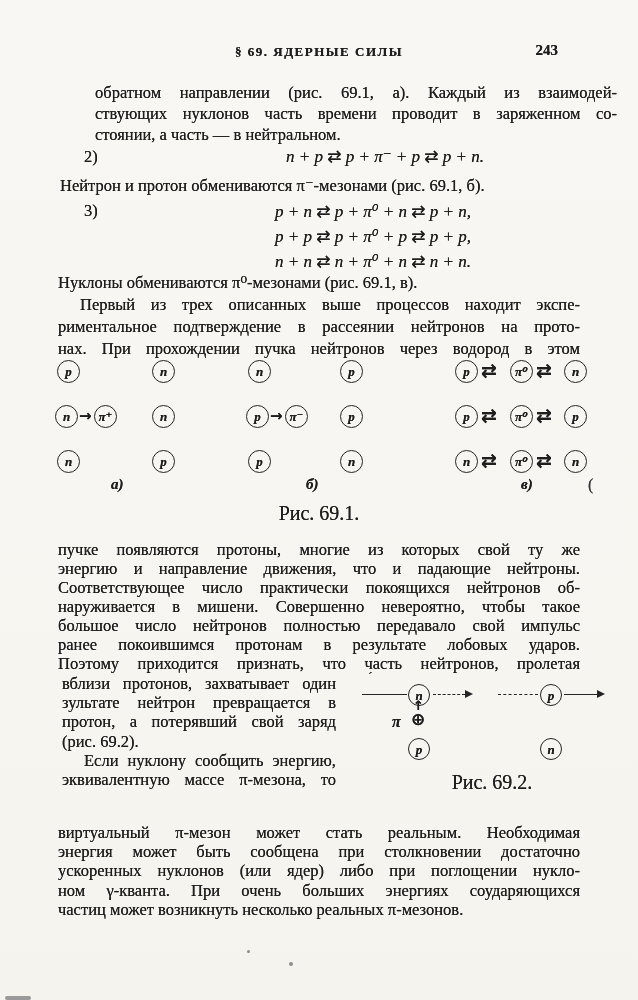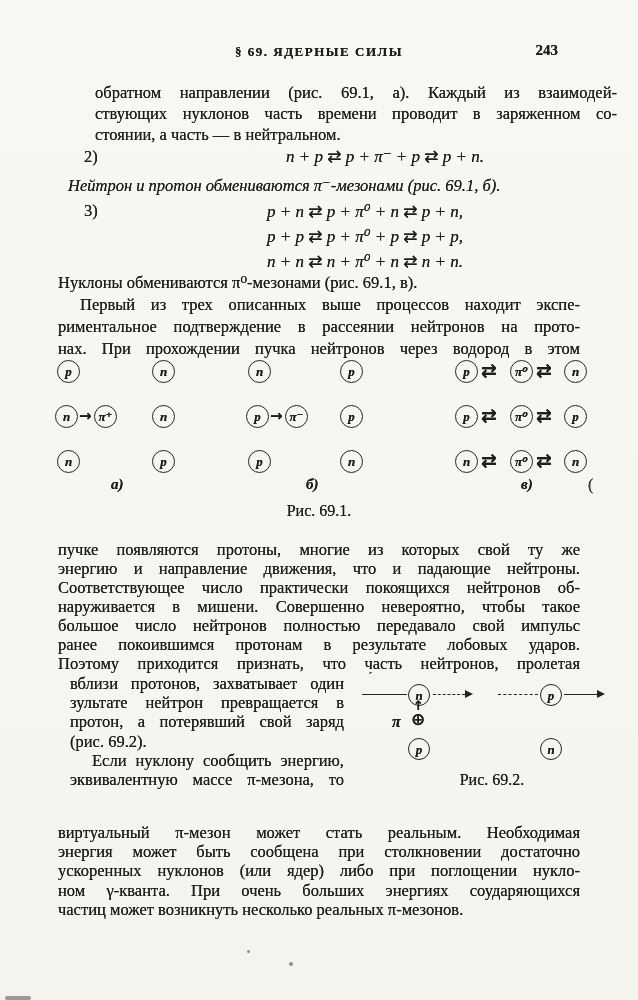--- a/index.html
+++ b/index.html
@@ -23,21 +23,21 @@
   .circle{position:absolute; width:23px; height:23px; box-sizing:border-box;
       border:1.8px solid #242424; border-radius:50%;
       display:flex; align-items:center; justify-content:center;
       font-family:"Liberation Serif","DejaVu Sans",serif;
       font-style:italic; font-weight:bold; font-size:13px; line-height:1;}
   .xarr{position:absolute; font-family:"DejaVu Sans",sans-serif;
       font-weight:bold; font-size:19px; line-height:1;}
   .rarr{position:absolute; font-family:"DejaVu Sans",sans-serif;
       font-weight:bold; font-size:15px; line-height:1;}
   .figlab{position:absolute; font-style:italic; font-weight:bold; font-size:15px;}
-  .figcap{position:absolute; left:0; width:100%; text-align:center; font-size:16px;}
+  .figcap{position:absolute; left:0; width:100%; text-align:center; font-size:20px;}
   .hline{position:absolute; height:0; border-top:1.8px solid #242424;}
   .dline{position:absolute; height:0; border-top:1.8px dashed #242424;}
   .tri-r{position:absolute; width:0; height:0;
       border-top:4px solid transparent; border-bottom:4px solid transparent;
       border-left:8px solid #242424;}
   .uarr{position:absolute; font-family:"DejaVu Sans",sans-serif;
       font-weight:bold; font-size:13px; line-height:1;}
   .oplus{position:absolute; font-family:"DejaVu Sans",sans-serif;
       font-weight:bold; font-size:17px; line-height:1;}
   .pilab{position:absolute; font-style:italic; font-size:16px; font-weight:bold;
@@ -55,24 +55,24 @@
 
   <div class="blk" style="left:58px; top:82px; width:522px; line-height:21px;margin-left:37px;">
     <div class="tl">обратном направлении (рис. 69.1, а). Каждый из взаимодей-</div>
     <div class="tl">ствующих нуклонов часть времени проводит в заряженном со-</div>
     <div class="tl short">стоянии, а часть — в нейтральном.</div>
   </div>
 
   <div class="eqlab" style="left:84px; top:147px;">2)</div>
   <div class="blk eq" style="left:180px; top:146px; width:410px;">n + p ⇄ p + π⁻ + p ⇄ p + n.</div>
 
-  <div class="blk tl short" style="left:68px; top:176px; width:522px;font-style:italic;">Нейтрон и протон обмениваются π⁻-мезонами (рис. 69.1, б).</div>
+  <div class="blk tl short" style="left:60px; top:176px; width:522px;">Нейтрон и протон обмениваются π⁻-мезонами (рис. 69.1, б).</div>
 
   <div class="eqlab" style="left:84px; top:201px;">3)</div>
-  <div class="blk" style="left:160px; top:199px; width:410px; line-height:25px;">
+  <div class="blk" style="left:168px; top:199px; width:410px; line-height:25px;">
     <div class="eq">p + n ⇄ p + π⁰ + n ⇄ p + n,</div>
     <div class="eq">p + p ⇄ p + π⁰ + p ⇄ p + p,</div>
     <div class="eq">n + n ⇄ n + π⁰ + n ⇄ n + n.</div>
   </div>
 
   <div class="blk tl short" style="left:58px; top:273px; width:522px;">Нуклоны обмениваются π⁰-мезонами (рис. 69.1, в).</div>
 
   <div class="blk" style="left:58px; top:294px; width:522px; line-height:22px;">
     <div class="tl ind">Первый из трех описанных выше процессов находит экспе-</div>
     <div class="tl">риментальное подтверждение в рассеянии нейтронов на прото-</div>
@@ -127,21 +127,21 @@
   <div class="blk" style="left:58px; top:540px; width:522px; line-height:19px;">
     <div class="tl">пучке появляются протоны, многие из которых свой ту же</div>
     <div class="tl">энергию и направление движения, что и падающие нейтроны.</div>
     <div class="tl">Соответствующее число практически покоящихся нейтронов об-</div>
     <div class="tl">наруживается в мишени. Совершенно невероятно, чтобы такое</div>
     <div class="tl">большое число нейтронов полностью передавало свой импульс</div>
     <div class="tl">ранее покоившимся протонам в результате лобовых ударов.</div>
     <div class="tl">Поэтому приходится признать, что часть нейтронов, пролетая</div>
   </div>
 
-  <div class="blk" style="left:70px; top:674px; width:274px; line-height:19.2px;font-family:Liberation Serif, serif;">
+  <div class="blk" style="left:62px; top:674px; width:274px; line-height:19.2px;font-family:Liberation Serif, serif;">
     <div class="tl">вблизи протонов, захватывает один</div>
     <div class="tl">зультате нейтрон превращается в</div>
     <div class="tl">протон, а потерявший свой заряд</div>
     <div class="tl short">(рис. 69.2).</div>
     <div class="tl ind">Если нуклону сообщить энергию,</div>
     <div class="tl">эквивалентную массе π-мезона, то</div>
   </div>
 
   <div style="position:absolute; left:352px; top:668px; width:280px; height:125px;">
     <span class="stray" style="left:16px; top:2px;">ˊ</span>

